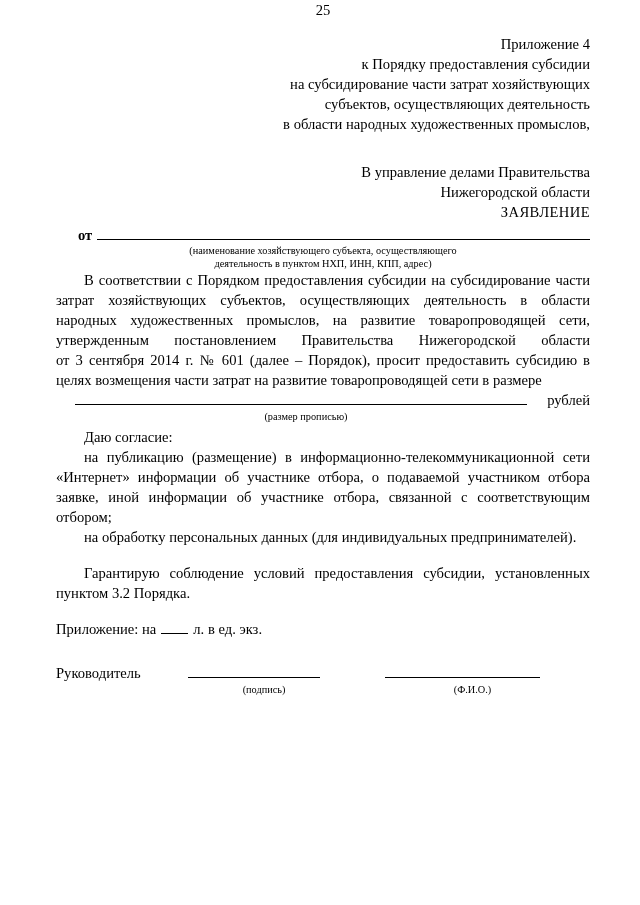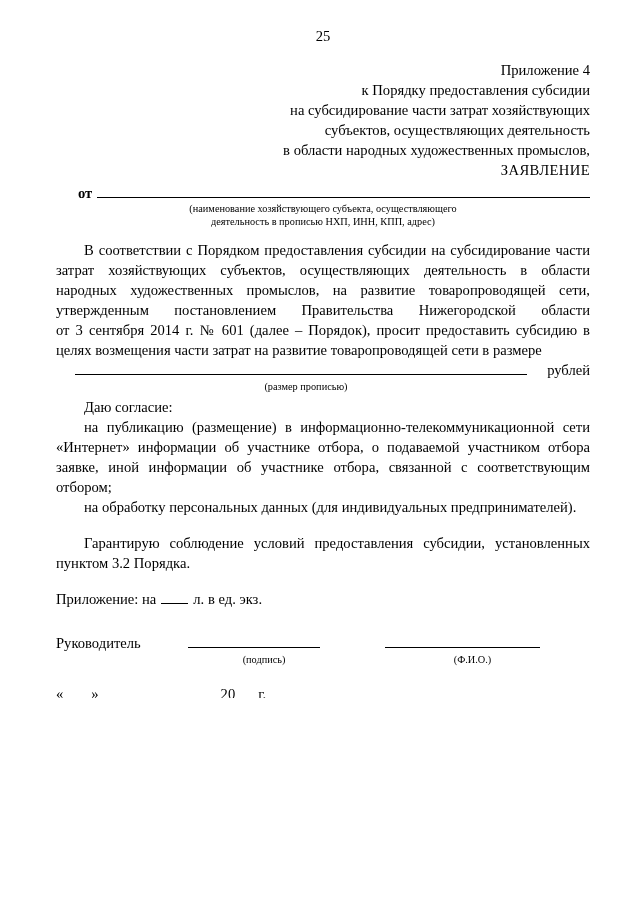--- a/index.html
+++ b/index.html
@@ -6,21 +6,20 @@
   .page {
     width: 640px;
     height: 698px;
     background: #ffffff;
     color: #000000;
     font-family: "Liberation Serif", "DejaVu Serif", serif;
     font-size: 14.6px;
     line-height: 20px;
     overflow: hidden;
     box-sizing: border-box;
-    padding-top: 26px;
   }
   .content {
     padding-left: 56px;
     padding-right: 50px;
   }
   .pnum { text-align: center; }
   .annex { margin-top: 14px; }
   .annex div { text-align: right; }
   .addressee { margin-top: 28px; }
   .addressee div { text-align: right; }
@@ -34,21 +33,21 @@
   }
   .grow { flex: 1 1 auto; }
   .from-row { margin-top: 3px; display: flex; align-items: baseline; font-weight: bold; }
   .from-label { padding-left: 22px; margin-right: 5px; }
   .caption {
     font-size: 10.3px;
     line-height: 13px;
   }
   .cap-center { text-align: center; }
   .from-captions { margin-top: -1px; }
-  .para { margin-top: 12px; }
+  .para { }
   .jl { text-align: justify; text-align-last: justify; }
   .fl { text-indent: 28px; }
   .amount-row { display: flex; align-items: baseline; }
   .amount-lead { width: 19px; flex: 0 0 auto; }
   .amount-suffix { margin-left: 20px; }
   .amount-caption { text-align: center; padding-right: 34px; }
   .consent { margin-top: 4px; }
   .guarantee { margin-top: 16px; }
   .attach-row { margin-top: 16px; }
   .attach-row .blank { width: 27px; margin: 0 5px; }
@@ -75,30 +74,34 @@
     <div class="pnum">25</div>
 
     <div class="annex">
       <div>Приложение 4</div>
       <div>к Порядку предоставления субсидии</div>
       <div>на субсидирование части затрат хозяйствующих</div>
       <div>субъектов, осуществляющих деятельность</div>
       <div>в области народных художественных промыслов,</div>
     </div>
 
+    <div class="addressee">
+      <div>В управление делами Правительства</div>
+      <div>Нижегородской области</div>
+    </div>
 
     <div class="title">ЗАЯВЛЕНИЕ</div>
 
     <div class="from-row">
       <span class="from-label">от</span>
       <span class="blank grow"></span>
     </div>
     <div class="from-captions">
       <div class="caption cap-center">(наименование хозяйствующего субъекта, осуществляющего</div>
-      <div class="caption cap-center">деятельность в прописью НХП, ИНН, КПП, адрес)</div>
+      <div class="caption cap-center">деятельность в пунктом НХП, ИНН, КПП, адрес)</div>
     </div>
 
     <div class="para">
       <div class="jl fl">В соответствии с Порядком предоставления субсидии на субсидирование части</div>
       <div class="jl">затрат хозяйствующих субъектов, осуществляющих деятельность в области</div>
       <div class="jl">народных художественных промыслов, на развитие товаропроводящей сети,</div>
       <div class="jl">утвержденным постановлением Правительства Нижегородской области</div>
       <div class="jl">от 3 сентября 2014 г. № 601 (далее – Порядок), просит предоставить субсидию в</div>
       <div>целях возмещения части затрат на развитие товаропроводящей сети в размере</div>
     </div>

